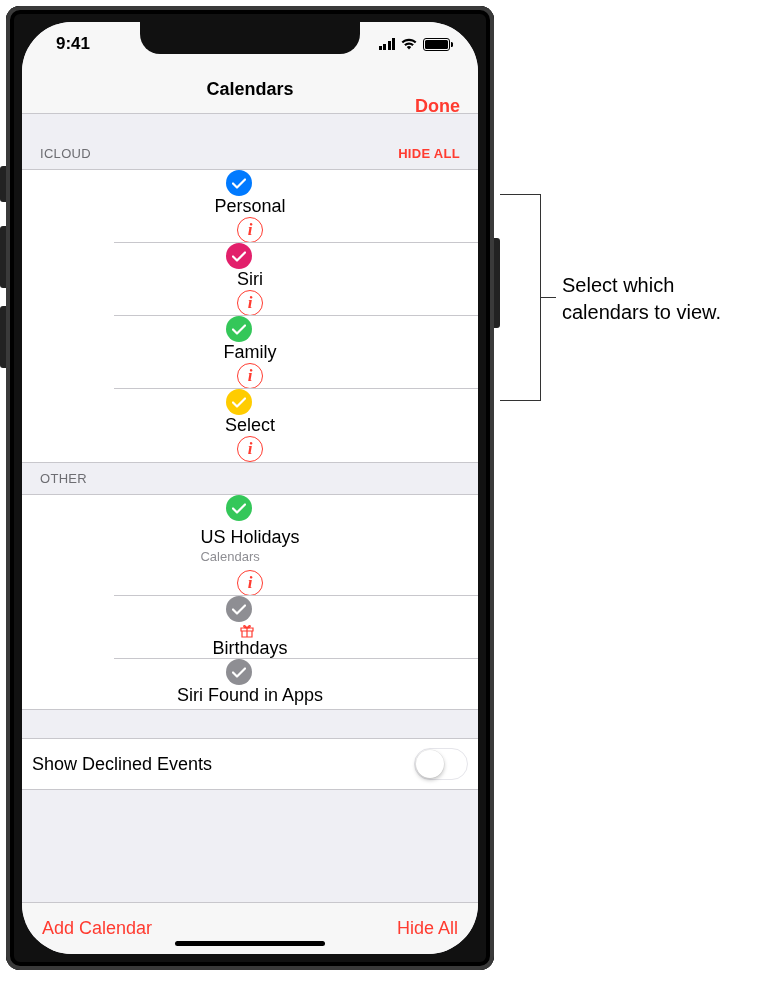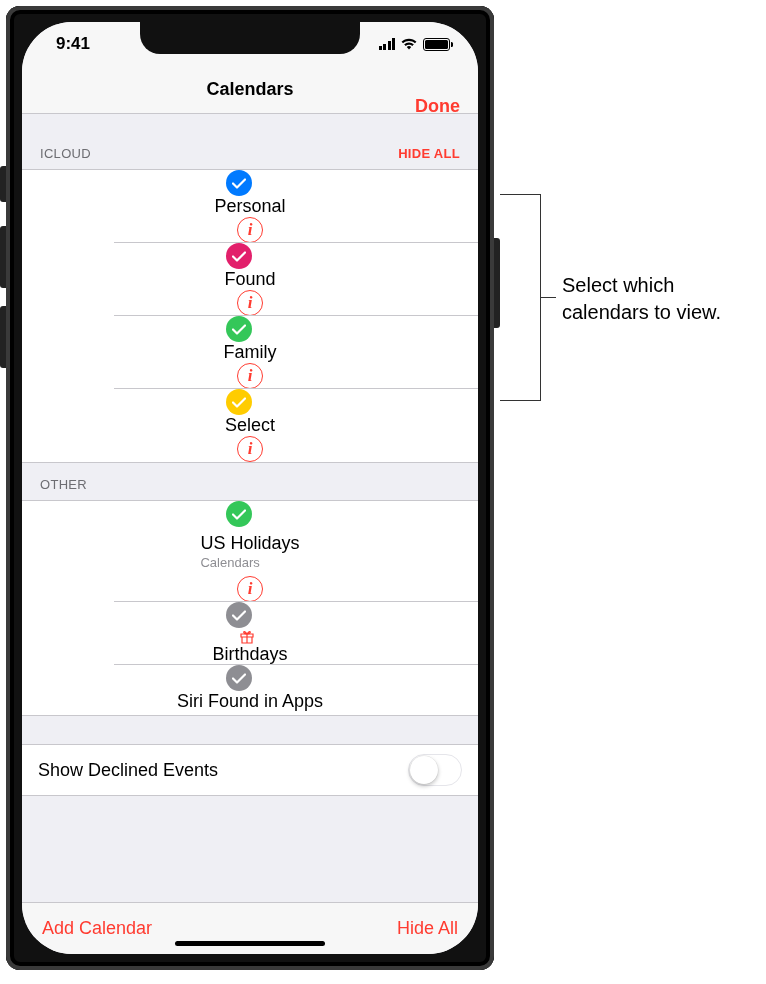--- a/index.html
+++ b/index.html
@@ -106,21 +106,21 @@
     color:#ff3b30; font-size:18px; font-weight:600;margin-top:16px;
   }
 
   
   .content { flex:1; overflow:auto; }
   .section-header {
     display:flex; justify-content:space-between; align-items:flex-end;
     padding: 32px 18px 8px 18px;
     font-size:13px; color:#6d6d72; letter-spacing:0.3px;
   }
-  .section-header.tight { padding-top: 14px; }
+  .section-header.tight { padding-top: 8px; }
   .section-header .action { color:#ff3b30; font-weight:600; font-size:13px;}
 
   .list { background:#fff; border-top:1px solid #c8c7cc; border-bottom:1px solid #c8c7cc; }
   .row {
     display:flex; align-items:center; min-height:50px;
     padding: 0 16px 0 16px; position:relative;flex-direction:column;
   }
   .row + .row { border-top:0; }
   .row:not(:last-child)::after {
     content:''; position:absolute; left:92px; right:0; bottom:0; height:1px; background:#c8c7cc;
@@ -141,21 +141,21 @@
     color:#ff3b30; font-family: Georgia, serif; font-style: italic; font-size:17px; font-weight:600;
     flex:0 0 26px;
   }
   .icon-slot {
     width:22px; margin-right:6px; display:flex; align-items:center; justify-content:center;
     color:#ff3b30; font-size:16px;
   }
 
   .settings-list { background:#fff; border-top:1px solid #c8c7cc; border-bottom:1px solid #c8c7cc; margin-top:28px;}
   .settings-row {
-    display:flex; align-items:center; height:50px; padding:0 16px;
+    display:flex; align-items:center; height:50px; padding:0 10px;
     font-size:18px;
   }
   .switch {
     width:54px; height:32px; border-radius:16px; background:#fff; border:1.5px solid #e5e5ea;
     position:relative;
   }
   .switch .knob {
     position:absolute; top:1px; left:1px; width:28px; height:28px; border-radius:50%;
     background:#fff; box-shadow: 0 2px 4px rgba(0,0,0,0.25), 0 0 0 0.5px rgba(0,0,0,0.08);
   }
@@ -251,21 +251,21 @@
           </div>
           <span class="row-label">Personal</span>
           <span class="info-btn">i</span>
         </div>
         <div class="row">
           <div class="check" style="background:#e2206b">
             <svg viewBox="0 0 14 11">
                 <polyline points="1,5.5 5,9.5 13,1.5" fill="none" stroke="#fff" stroke-width="2.2" stroke-linecap="round" stroke-linejoin="round"></polyline>
               </svg>
           </div>
-          <span class="row-label">Found</span>
+          <span class="row-label">Siri</span>
           <span class="info-btn">i</span>
         </div>
         <div class="row">
           <div class="check" style="background:#34c759">
             <svg viewBox="0 0 14 11">
                 <polyline points="1,5.5 5,9.5 13,1.5" fill="none" stroke="#fff" stroke-width="2.2" stroke-linecap="round" stroke-linejoin="round"></polyline>
               </svg>
           </div>
           <span class="row-label">Family</span>
           <span class="info-btn">i</span>

